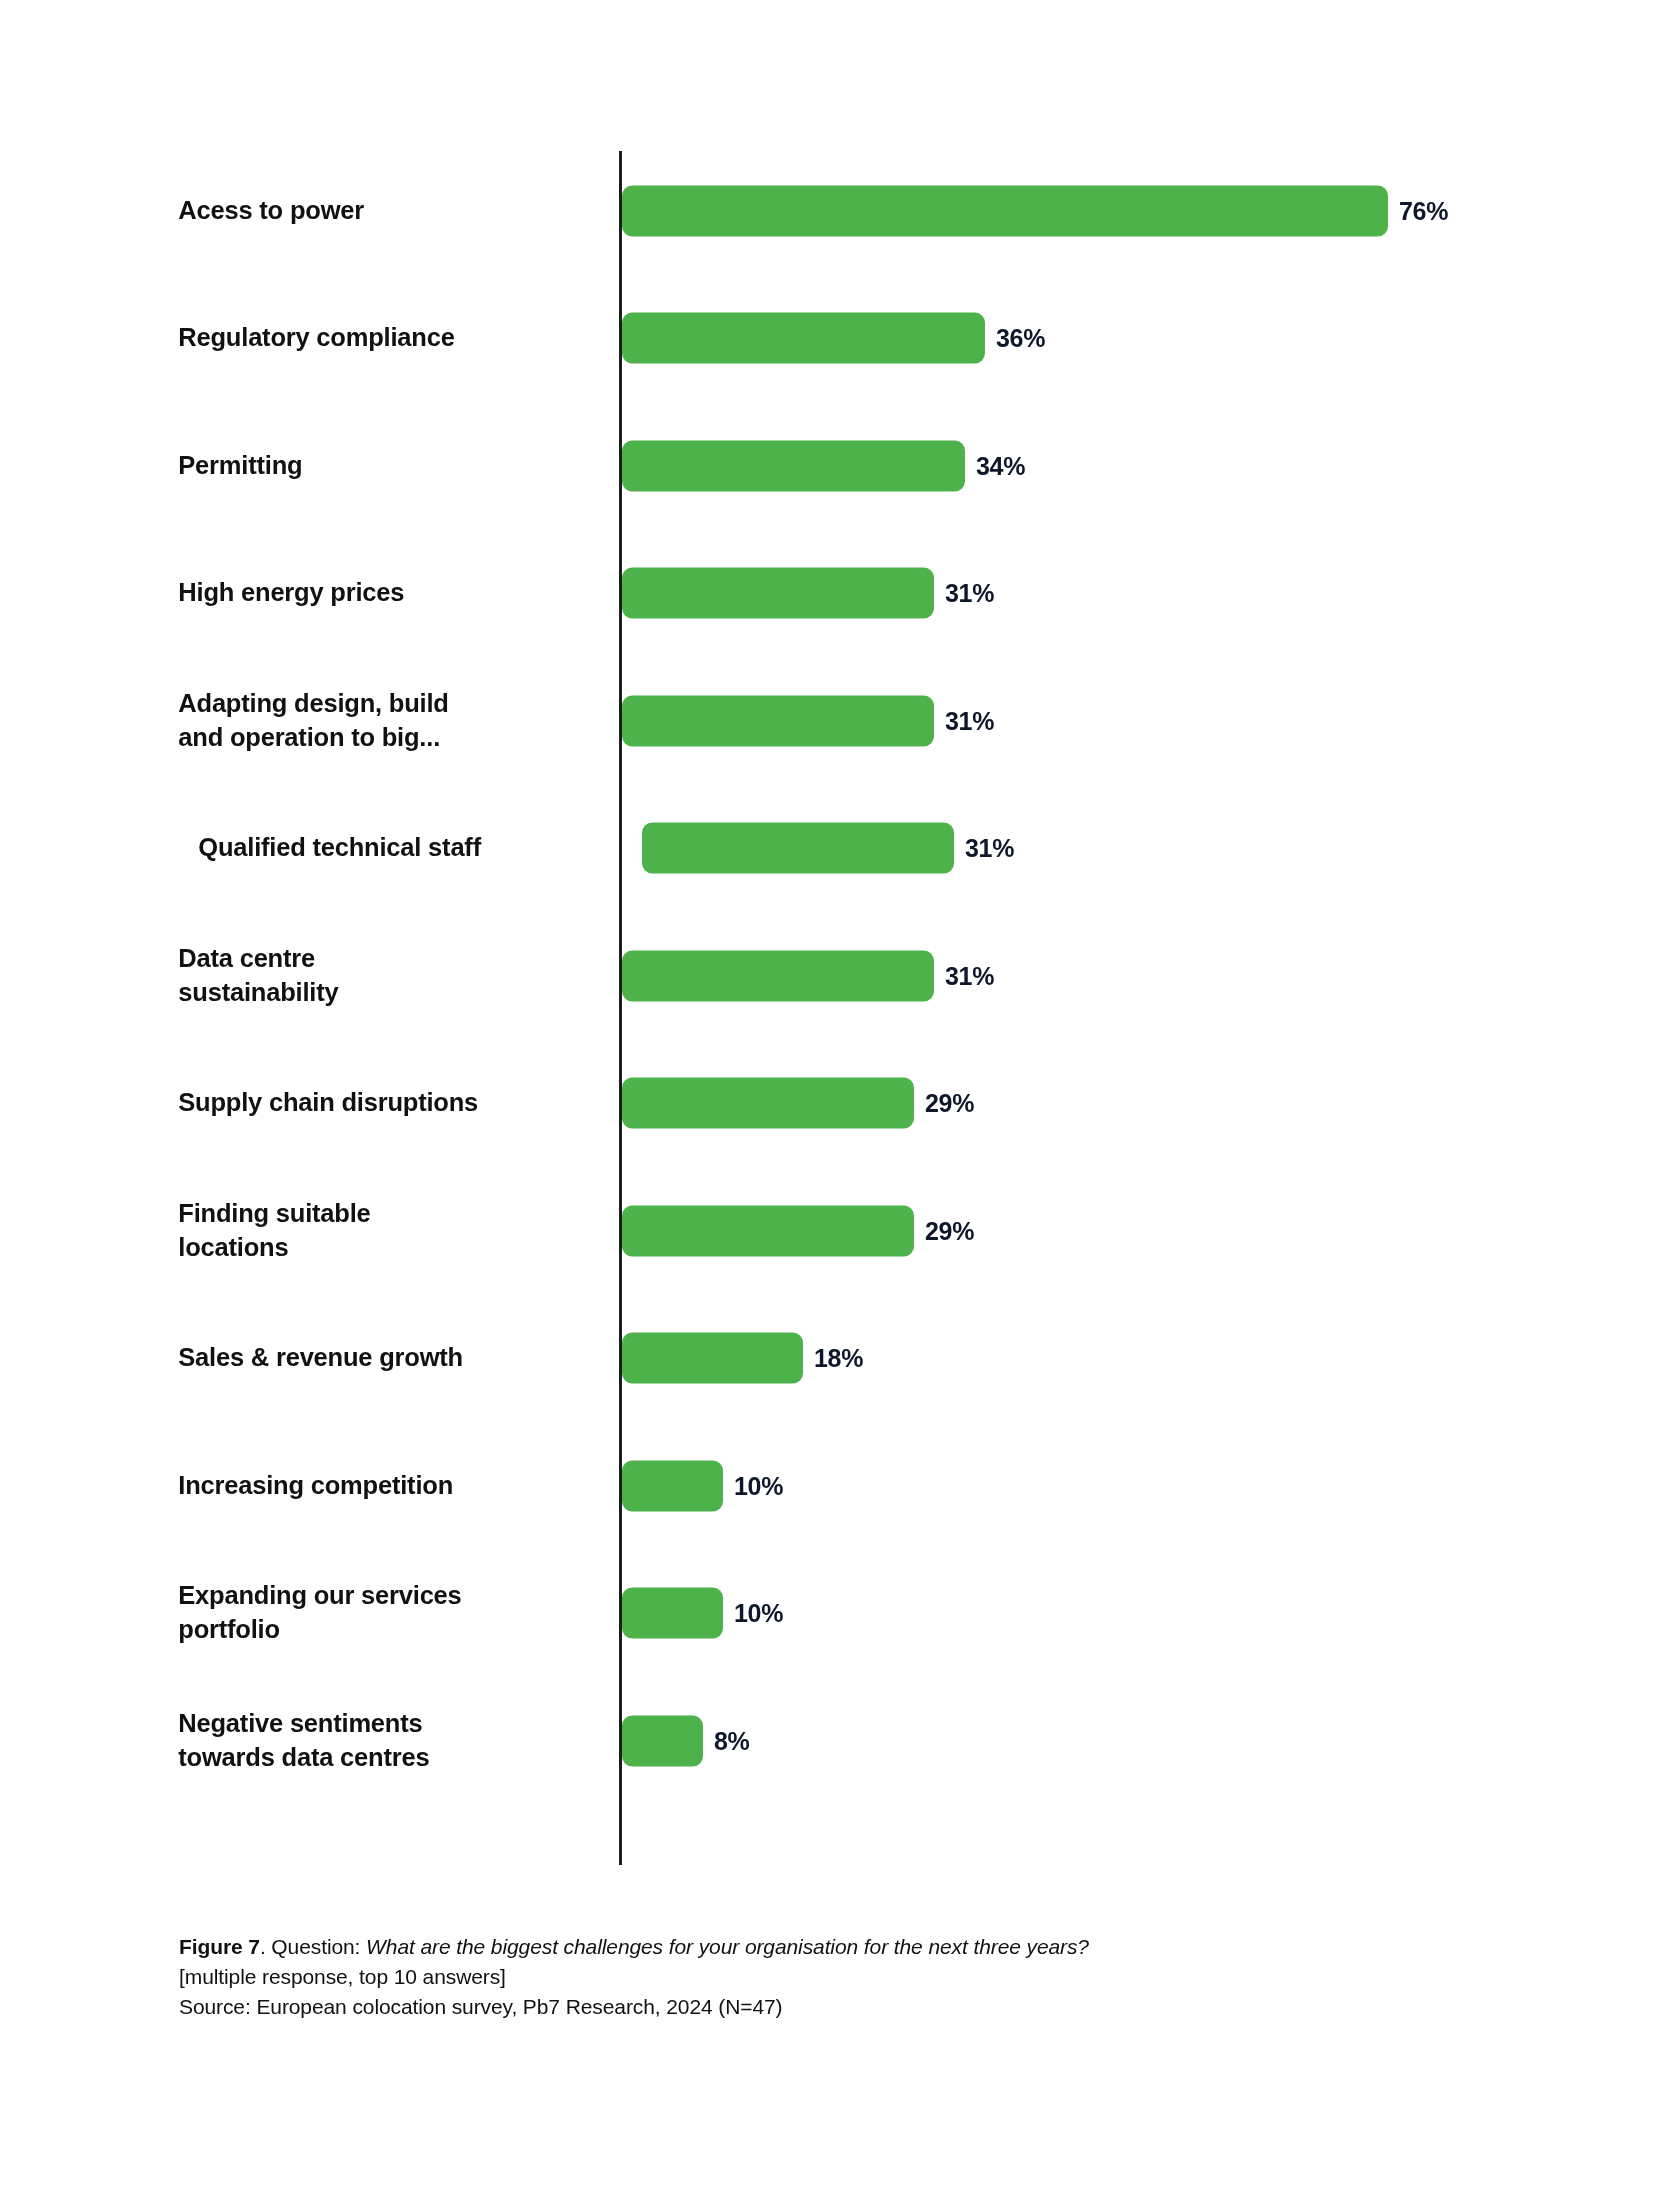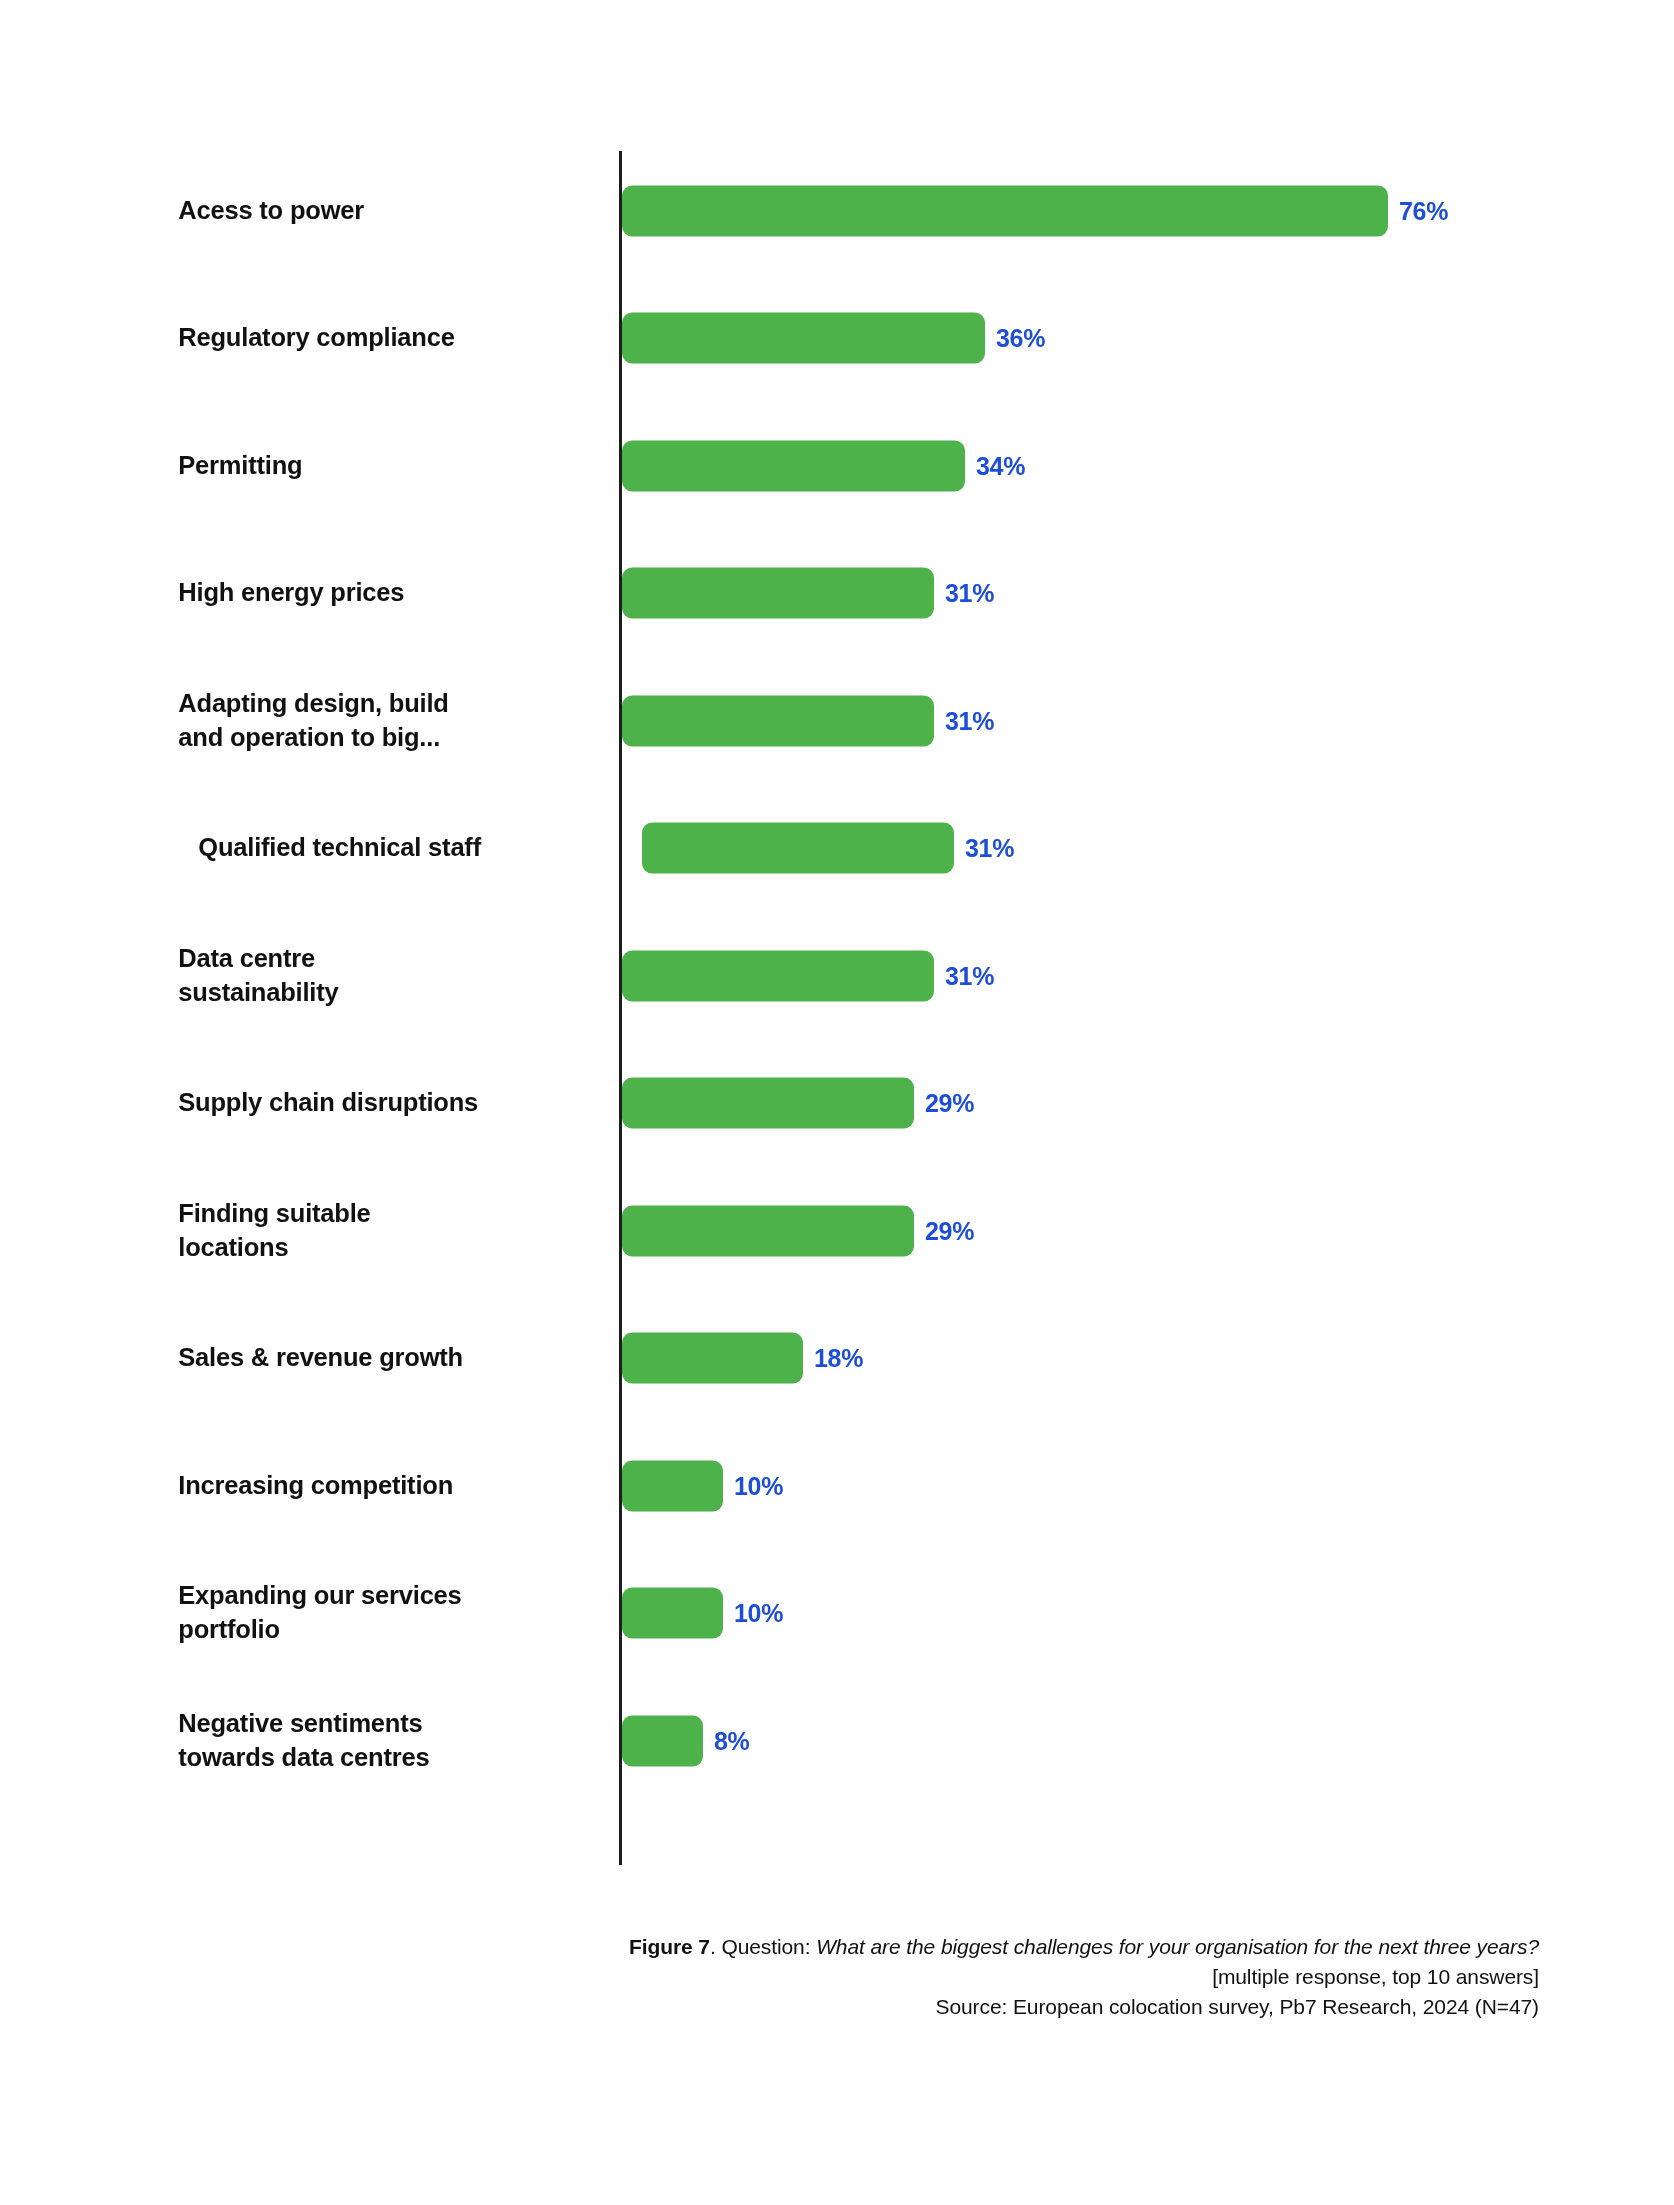--- a/index.html
+++ b/index.html
@@ -87,40 +87,40 @@
   .bar {
     height: 51px;
     background: #4db24a;
     border-radius: 10.2px;
     flex: none;
   }
 
   .bar-value {
     font-size: 25px;
     font-weight: 700;
-    color: #1d4ed8;
+    color: #0f172a;
     margin-left: 11px;
     white-space: nowrap;
     letter-spacing: -0.3px;
   }
 
   
   .caption {
     position: absolute;
     left: 179px;
     top: 1932px;
     width: 1360px;
     font-size: 21px;
     line-height: 1.44;
     color: #111111;
     letter-spacing: -0.1px;
   }
   .caption .fig-num { font-weight: 700; }
   .caption .q-text  { font-style: italic; }
-  .caption-line { display: block; text-align: right; }
+  .caption-line { display: block; }
 </style>
 </head>
 <body>
 
 <div class="figure-sheet">
 
   <div class="chart-area">
     <div class="axis-line"></div>
     <div class="rows" id="bar-rows">
         <div class="bar-row" style="top: 18.7px;">

